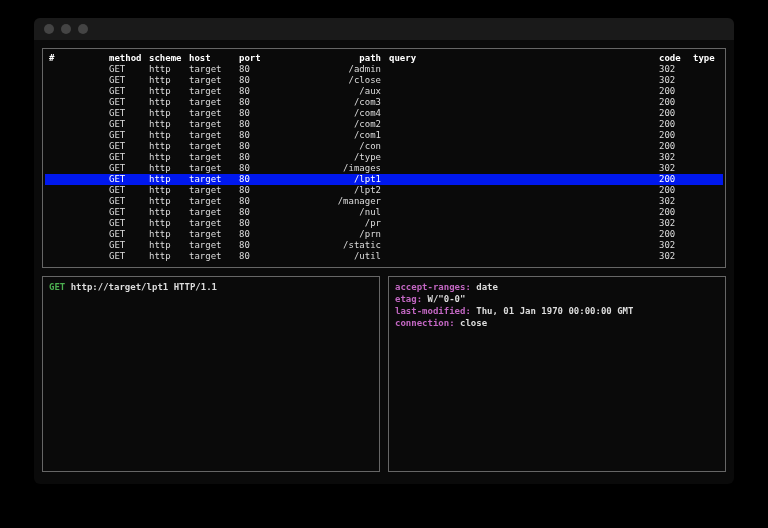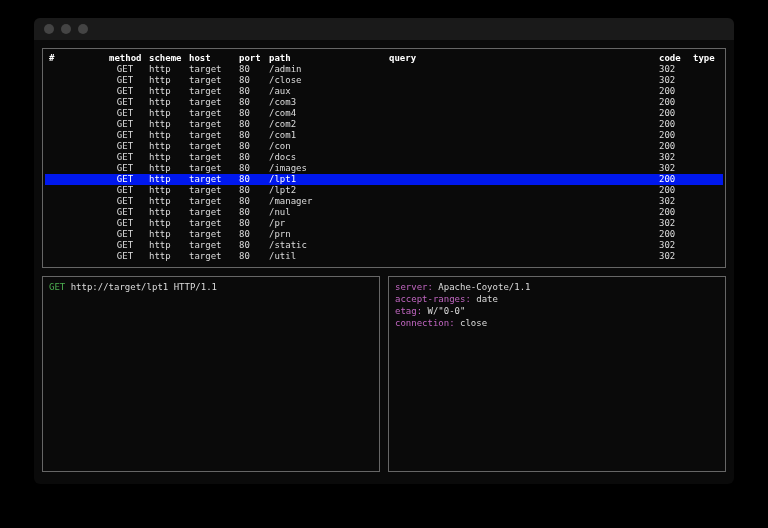--- a/index.html
+++ b/index.html
@@ -45,41 +45,42 @@
     padding: 0 4px;
     white-space: nowrap;
     overflow: hidden;
     height: 11px;
     line-height: 11px;
     color: #ddd;
   }
   th { font-weight: bold; color: #fff; }
   tr.selected td { background: #0018ee; color: #fff; }
   .col-id     { width: 60px; }
-  .col-method { width: 40px; text-align: center; }
+  .col-method { width: 40px; }
   .col-scheme { width: 40px; }
   .col-host   { width: 50px; margin-left: 20px; }
   .col-port   { width: 30px; }
-  .col-path   { width: 120px; }
+  .col-path   { width: 120px; text-align: right; }
   .col-query  { width: auto; text-align: left; }
   .col-code   { width: 34px; }
   .col-type   { width: 34px; }
 
   .panes {
     display: flex;
     gap: 8px;
     margin-top: 8px;
   }
   .pane {
     flex: 1;
     border: 1px solid #666;
     height: 196px;
     padding: 4px 6px;
     overflow: hidden;
     line-height: 12px;
+    font-weight: bold;
   }
   .k-green  { color: #4caf50; }
   .k-purple { color: #c267c2; }
   .txt { color: #ddd; }
 </style>
 </head>
 <body>
 
 <div class="window">
   <div class="titlebar">
@@ -192,21 +193,21 @@
               <td class="col-query"></td>
               <td class="col-code">200</td>
               <td class="col-type"></td>
             </tr>
             <tr>
               <td class="col-id"></td>
               <td class="col-method">GET</td>
               <td class="col-scheme">http</td>
               <td class="col-host">target</td>
               <td class="col-port">80</td>
-              <td class="col-path">/docs</td>
+              <td class="col-path">/type</td>
               <td class="col-query"></td>
               <td class="col-code">302</td>
               <td class="col-type"></td>
             </tr>
             <tr>
               <td class="col-id"></td>
               <td class="col-method">GET</td>
               <td class="col-scheme">http</td>
               <td class="col-host">target</td>
               <td class="col-port">80</td>
@@ -308,22 +309,22 @@
     </div>
 
     <div class="panes">
       <div class="pane">
         <div>
           <span class="k-green">GET</span><span class="txt"> http://target/lpt1 HTTP/1.1</span>
         </div>
       </div>
       <div class="pane">
         <div id="resp-headers">
-            <div><span class="k-purple">server:</span><span class="txt"> Apache-Coyote/1.1</span></div>
             <div><span class="k-purple">accept-ranges:</span><span class="txt"> date</span></div>
             <div><span class="k-purple">etag:</span><span class="txt"> W/"0-0"</span></div>
+            <div><span class="k-purple">last-modified:</span><span class="txt"> Thu, 01 Jan 1970 00:00:00 GMT</span></div>
             <div><span class="k-purple">connection:</span><span class="txt"> close</span></div>
           </div>
       </div>
     </div>
 
   </div>
 </div>
 
 </body></html>

